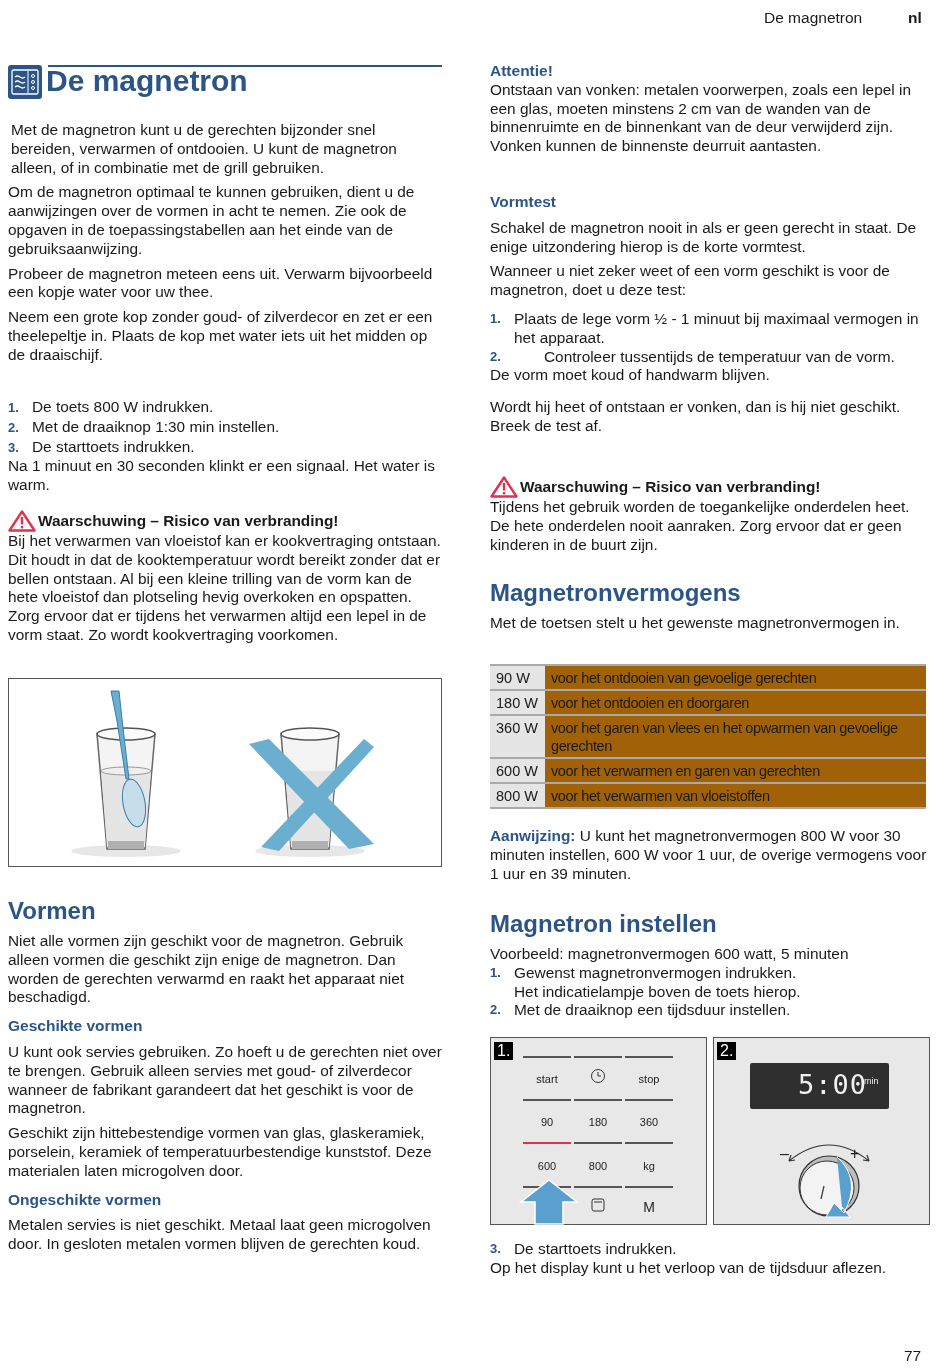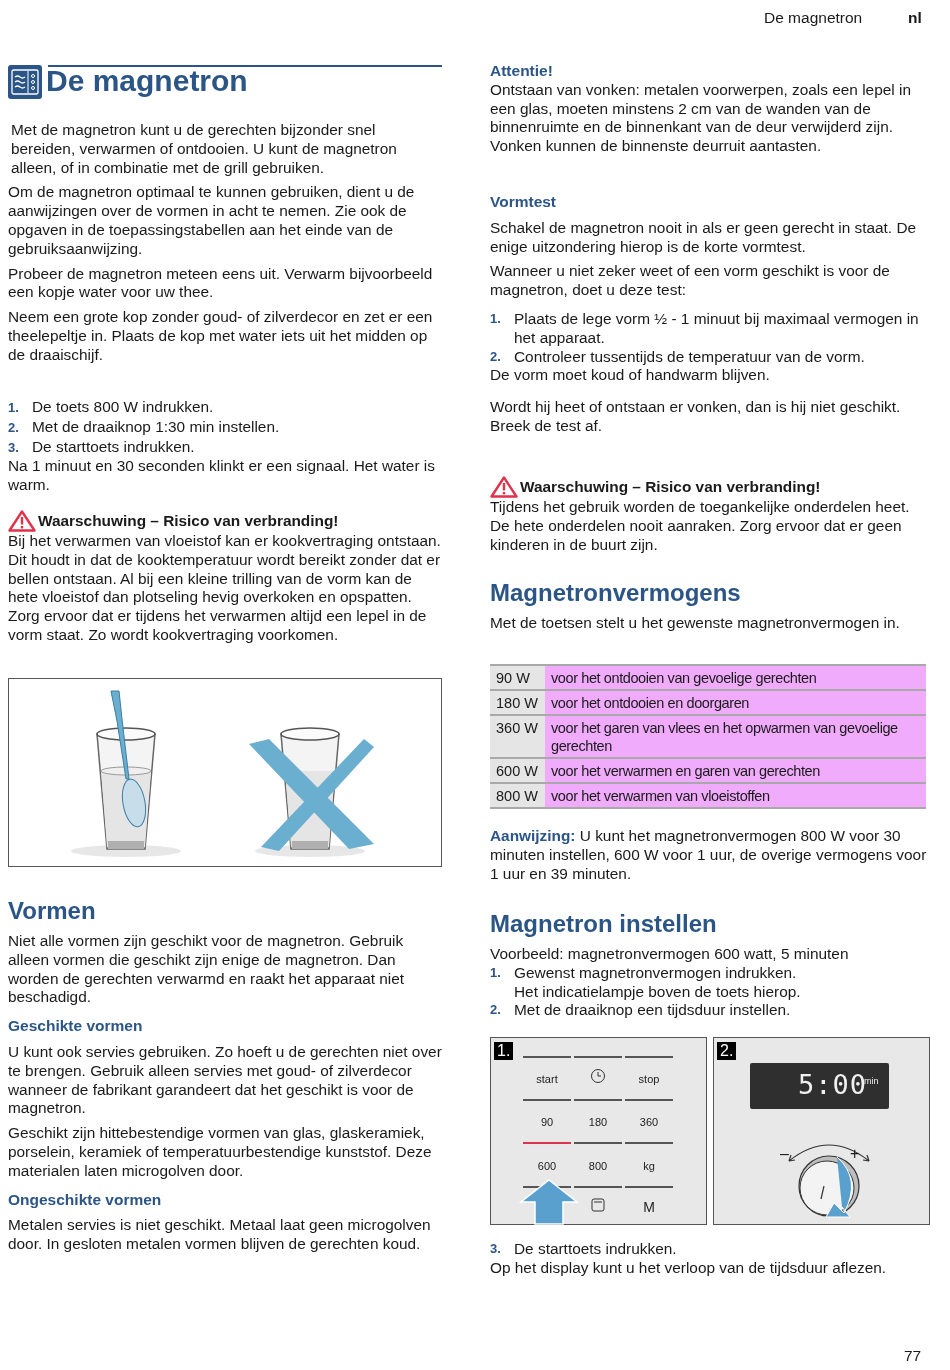--- a/index.html
+++ b/index.html
@@ -29,21 +29,21 @@
   .warn-title svg { margin-right: 2px; }
 
   
   #glass-figure { left: 8px; top: 678px; width: 434px; height: 189px; border: 1px solid #555; background: #fff; }
 
   
   #power-table { left: 490px; top: 664px; width: 436px; border-collapse: collapse; font-size: 14.5px; line-height: 18px; }
   #power-table td { border-top: 2px solid #a9a9a9; padding: 3px 6px 2px 6px; vertical-align: top; }
   #power-table tr:last-child td { border-bottom: 2px solid #a9a9a9; }
   #power-table td.pw { width: 55px; background: #e5e5e5; padding-left: 6px; }
-  #power-table td.desc { background: #f0abfc; transform-origin: left; letter-spacing: -0.4px; }
+  #power-table td.desc { background: #a16207; transform-origin: left; letter-spacing: -0.4px; }
 
   
   .panel { border: 1px solid #555; background: #e8e8e8; height: 188px; top: 1037px; }
   #panel-1 { left: 490px; width: 217px; }
   #panel-2 { left: 713px; width: 217px; }
   .step-badge { position: absolute; left: 3px; top: 4px; background: #000; color: #fff; font-size: 16px; line-height: 18px; padding: 0 3px; }
   .key { position: absolute; width: 48px; text-align: center; font-size: 11px; color: #222; }
   .kline { position: absolute; height: 2px; width: 48px; background: #555; }
   .kline.red { background: #e0324a; }
 
@@ -140,21 +140,21 @@
 <div class="abs col-right" style="top:193px;">
   <div class="h-sub">Vormtest</div>
   <p class="para">Schakel de magnetron nooit in als er geen gerecht in staat. De enige uitzondering hierop is de korte vormtest.</p>
   <p class="para">Wanneer u niet zeker weet of een vorm geschikt is voor de magnetron, doet u deze test:</p>
   <div style="margin-top:10px; display:flex;">
     <span class="num">1.</span>
     <span style="flex:1;">Plaats de lege vorm ½ - 1 minuut bij maximaal vermogen in het apparaat.</span>
   </div>
   <div style="display:flex;">
     <span class="num">2.</span>
-    <span style="flex:1;">Controleer tussentijds de temperatuur van de vorm.</span>
+    <span style="flex:1;margin-left:30px;">Controleer tussentijds de temperatuur van de vorm.</span>
   </div>
   <p>De vorm moet koud of handwarm blijven.</p>
   <p style="margin-top:13px;">Wordt hij heet of ontstaan er vonken, dan is hij niet geschikt.</p>
   <p>Breek de test af.</p>
 </div>
 
 <div class="abs col-right" style="top:476px;">
   <div class="warn-title">
     <svg width="28" height="22" viewBox="0 0 28 22">
       <path d="M14 1.5 L26.5 20.5 L1.5 20.5 Z" fill="none" stroke="#e0324a" stroke-width="2.4" stroke-linejoin="round"></path>

